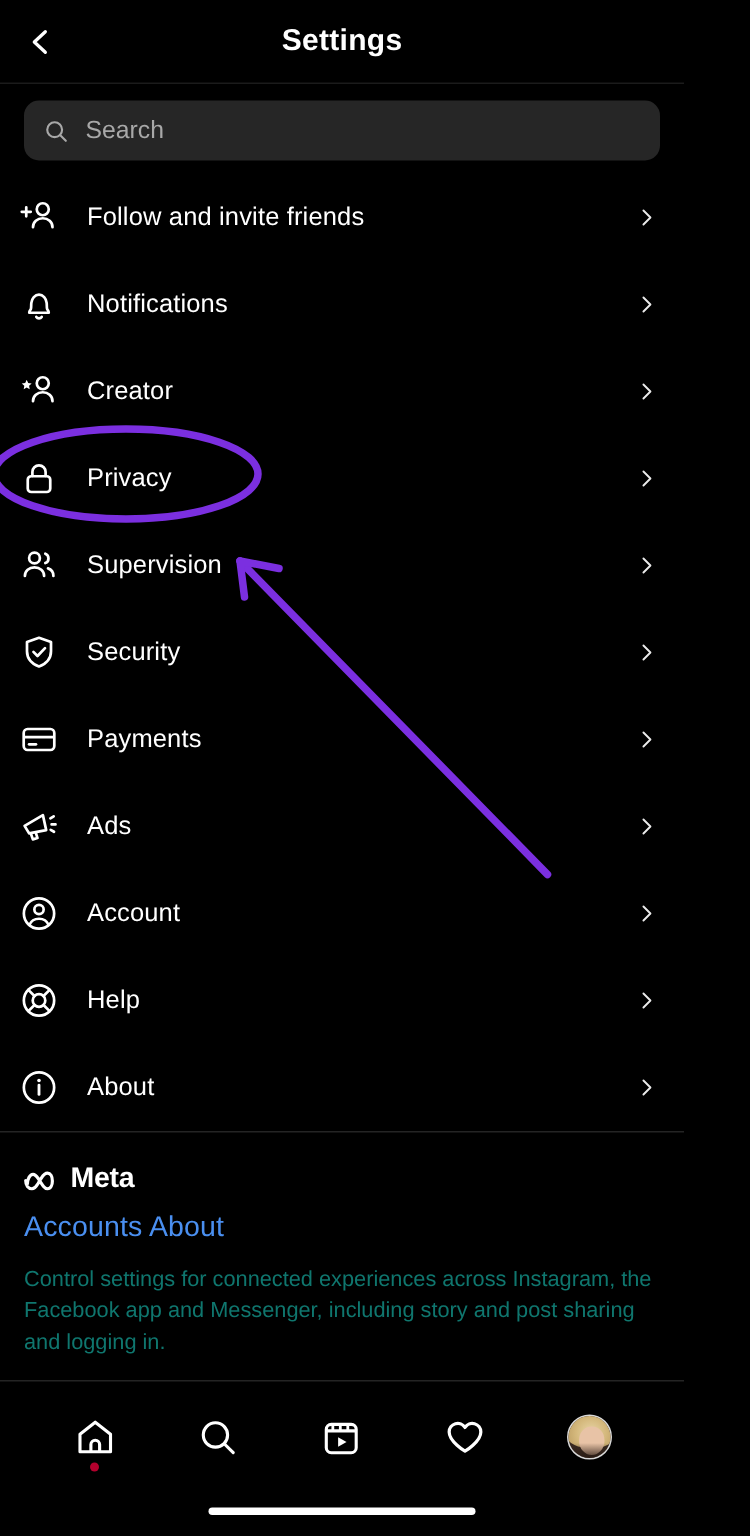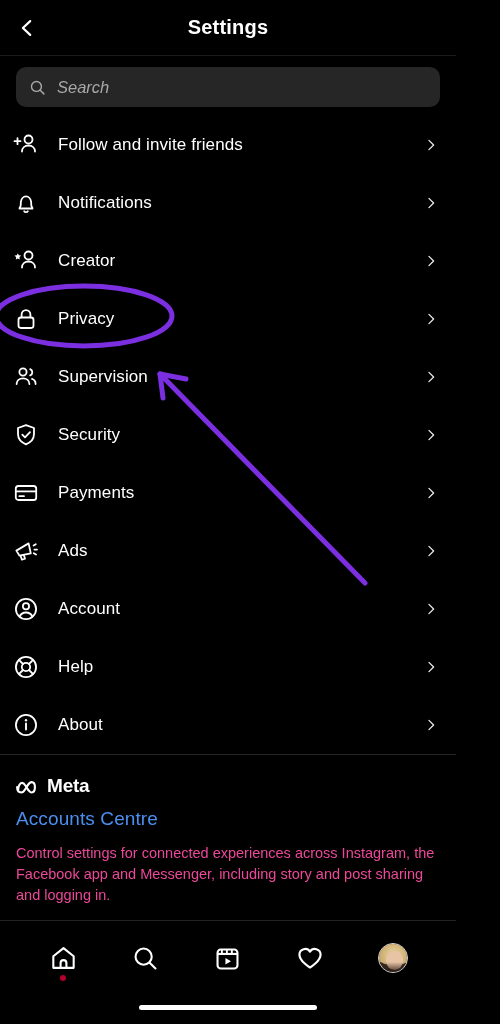--- a/index.html
+++ b/index.html
@@ -25,21 +25,20 @@
     cursor:pointer;
   }
   .page-title { font-size:20px; font-weight:bold; letter-spacing:.2px; color:#fff; }
 
   
   .search-wrap { padding:11px 16px 9px 16px; }
   .search-bar {
     height:40px; background:#262626; border-radius:10px;
     display:flex; align-items:center; padding:0 13px; gap:11px;
     cursor:text;
-    font-style:italic;
   }
   .search-placeholder { color:#a8a8a8; font-size:16.5px; }
 
   
   .menu { padding:0; }
   .menu-row {
     height:58px; display:flex; align-items:center;
     padding:0 18px 0 12px; cursor:pointer; position:relative;
   }
   .menu-icon {
@@ -49,21 +48,21 @@
   .menu-label { font-size:17px; margin-left:18px; flex:1; color:#fff; letter-spacing:.1px; }
   .chev { width:14px; height:14px; flex:0 0 14px; opacity:.92; }
 
   .divider { height:1px; background:#242424; margin:0; }
 
   
   .meta-section { padding:20px 16px 0 16px; }
   .meta-brand { display:flex; align-items:center; gap:7px; margin-bottom:11px; }
   .meta-word { font-size:19px; font-weight:bold; letter-spacing:-.2px;text-align:right; }
   .accounts-centre { color:#4a8ff0; font-size:19px; margin-bottom:13px; cursor:pointer; letter-spacing:.1px; }
-  .meta-desc { color:#ec4899; font-size:14.5px; line-height:21px; max-width:465px; }
+  .meta-desc { color:#0f766e; font-size:14.5px; line-height:21px; max-width:465px; }
 
   
   .bottom-nav {
     position:absolute; left:0; right:0; bottom:0; height:104px;
     border-top:1px solid #242424; background:#000;
   }
   .nav-items {
     height:74px; display:flex; align-items:center; justify-content:space-around;
     padding:0 22px;
   }
@@ -275,21 +274,21 @@
 
   <div class="divider"></div>
 
   <div class="meta-section">
     <div class="meta-brand">
       <svg width="24" height="16" viewBox="0 0 34 20" fill="none">
         <path d="M3.2 14.6c0-4.4 2.3-9 5.3-9 1.7 0 3.1 1.2 5 4.1 1.6 2.4 2.6 3.9 2.6 3.9s1.4 2.2 2.4 3.4c1.2 1.5 2.3 2.2 3.7 2.2 3.2 0 4.6-3.6 4.6-7.3 0-4.2-1.8-7.4-4.6-7.4-2.2 0-3.9 1.6-6 4.9-1.1 1.7-2.2 3.6-3.4 5.6C11.1 18 9.3 19.2 7.5 19.2 4 19.2 1.6 16.2 1.6 11.5" stroke="#fff" stroke-width="3" stroke-linecap="round" stroke-linejoin="round"></path>
       </svg>
       <span class="meta-word">Meta</span>
     </div>
-    <div class="accounts-centre">Accounts Centre</div>
+    <div class="accounts-centre">Accounts About</div>
     <div class="meta-desc">Control settings for connected experiences across Instagram, the Facebook app and Messenger, including story and post sharing and logging in.</div>
   </div>
 
   <div class="bottom-nav">
     <div class="nav-items">
       <div class="nav-item">
         <svg width="27" height="27" viewBox="0 0 26 26" fill="none">
           <path d="M3.2 10.8 L13 3 L22.8 10.8 V22 H3.2z" stroke="#fff" stroke-width="2" stroke-linejoin="round"></path>
           <path d="M10.2 22v-4.6a2.8 2.8 0 015.6 0V22" stroke="#fff" stroke-width="2" stroke-linejoin="round"></path>
         </svg>

